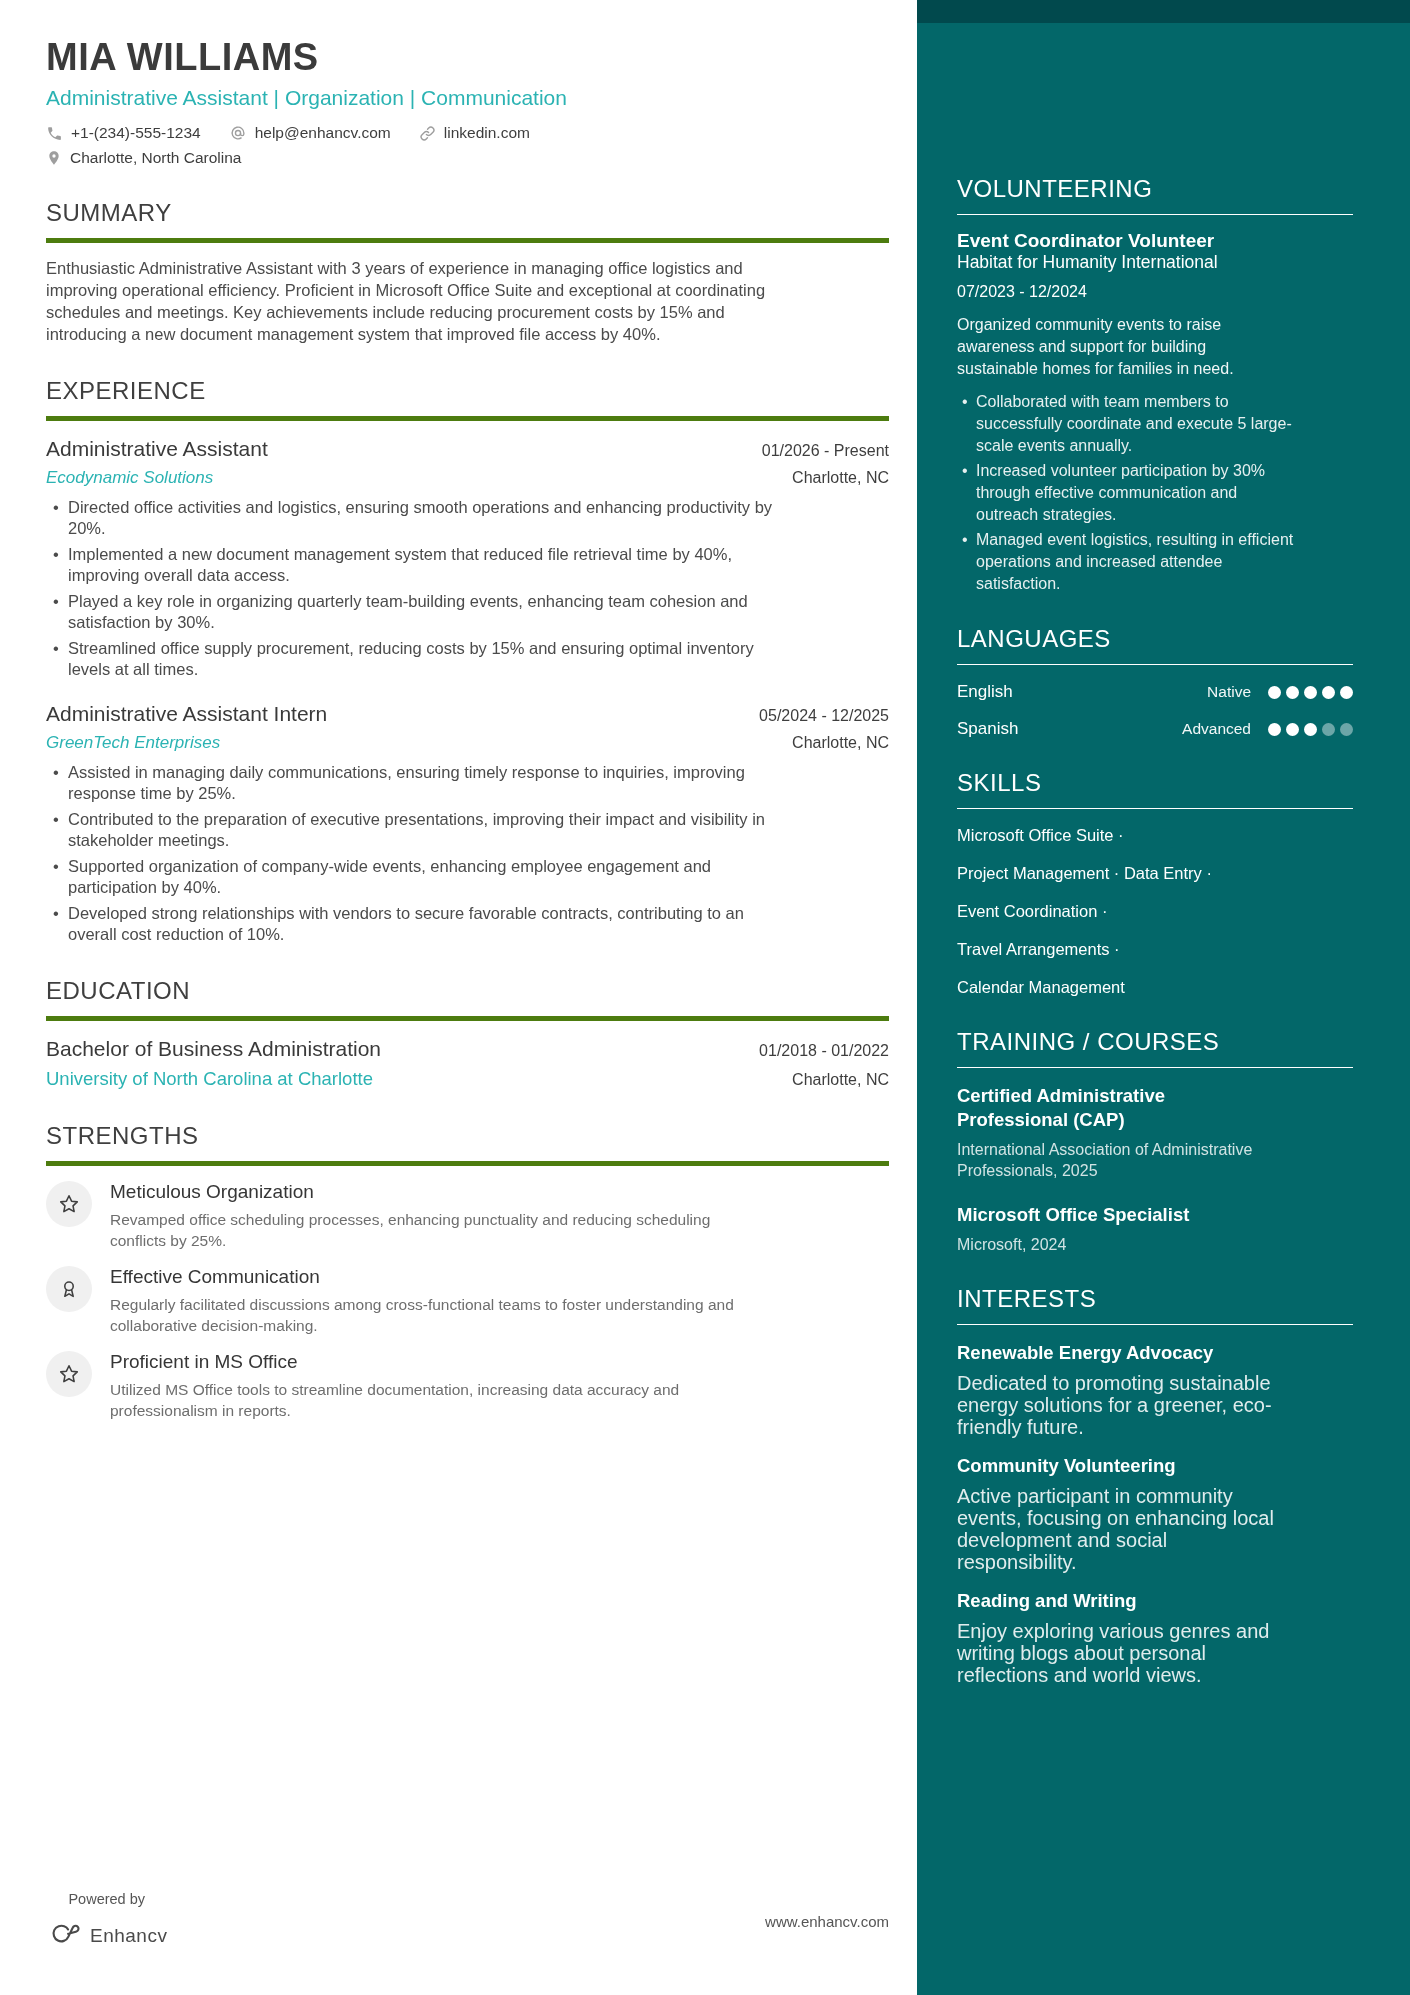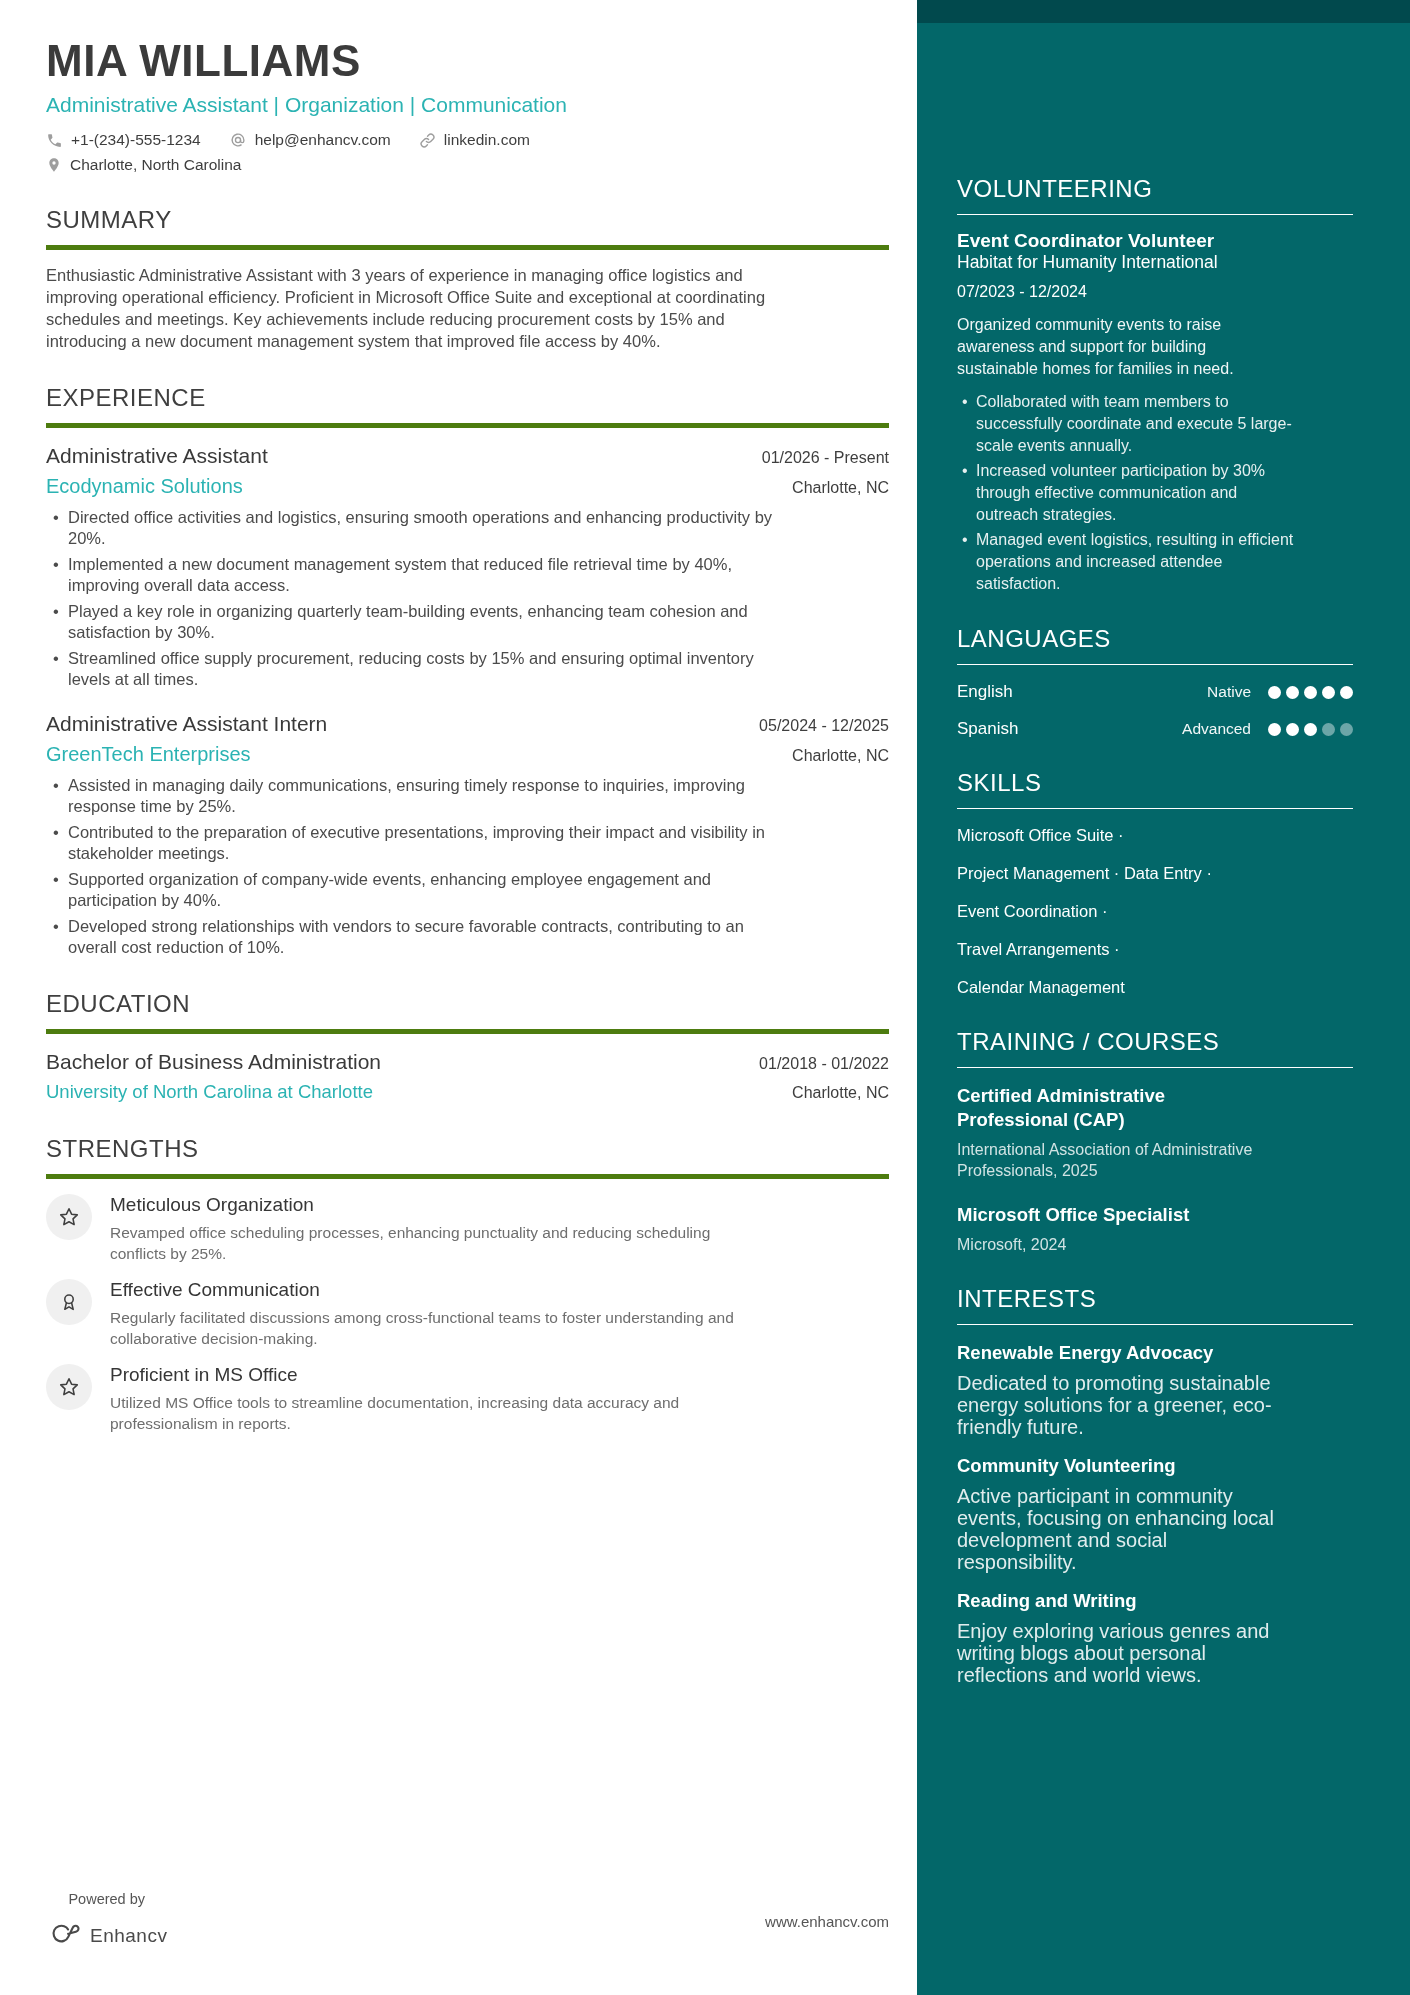--- a/index.html
+++ b/index.html
@@ -17,21 +17,21 @@
   }
   .page{display:flex;width:1410px;height:1995px;}
 
   
   .main{
     width:917px;
     padding:36px 28px 0 46px;
     position:relative;
   }
   .name{
-    font-size:44px;
+    font-size:38px;
     font-weight:700;
     letter-spacing:.5px;
     color:#3b3b3b;
   }
   .headline{
     margin-top:7px;
     font-size:21px;
     color:var(--accent);
   }
   .contact-row{
@@ -62,21 +62,21 @@
     color:#4b4b4b;
     max-width:755px;
   }
 
   .job{margin-top:16px;}
   .job + .job{margin-top:22px;}
   .row-split{display:flex;justify-content:space-between;align-items:baseline;}
   .job-title{font-size:21px;color:#3a3a3a;}
   .job-dates{font-size:16px;color:#3e3e3e;}
   .company-row{margin-top:7px;}
-  .company{font-size:20px;color:var(--accent);}
+  .company{font-size:17px;color:var(--accent);font-style:italic;}
   .job-loc{font-size:16px;color:#3e3e3e;}
   ul.bullets{
     list-style:none;
     margin-top:9px;
     max-width:740px;
   }
   ul.bullets li{
     position:relative;
     padding-left:22px;
     font-size:16.5px;

